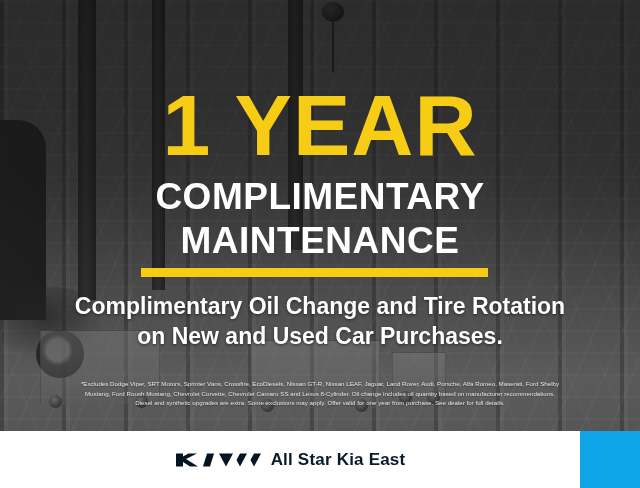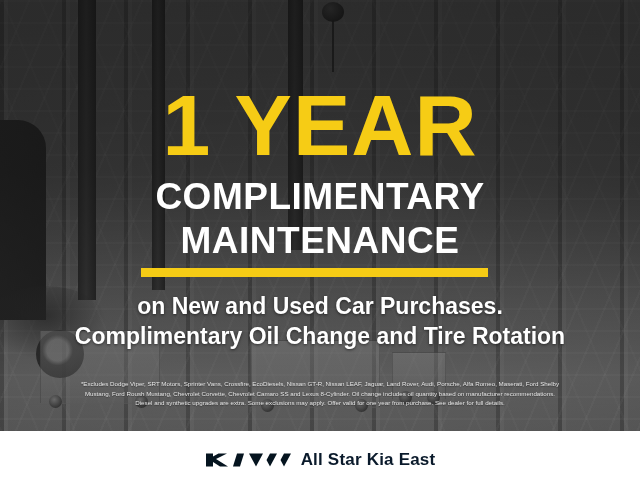--- a/index.html
+++ b/index.html
@@ -211,21 +211,21 @@
     font-weight: 400;
     text-shadow: 0 1px 1px rgba(0,0,0,0.4);
   }
   .disclaimer-line { display: block; }
 
   
   .footer {
     position: absolute;
     left: 0;
     top: 431px;
-    width: 640px;
+    width: 580px;
     height: 57px;
     background: #ffffff;
     display: flex;
     align-items: center;
     justify-content: center;
     gap: 8px;
   }
   .kia-logo { display: block; }
   .dealer-name {
     color: #0A1A2B;
@@ -272,22 +272,22 @@
 
       <div class="headline-year">1 YEAR</div>
 
       <div class="headline-line2">COMPLIMENTARY</div>
 
       <div class="headline-line3">MAINTENANCE</div>
 
       <div class="divider-bar"></div>
 
       <div class="subhead">
+        <span class="subhead-line">Complimentary Oil Change and Tire Rotation</span>
         <span class="subhead-line">on New and Used Car Purchases.</span>
-        <span class="subhead-line">Complimentary Oil Change and Tire Rotation</span>
       </div>
 
       <div class="disclaimer">
         <span class="disclaimer-line">*Excludes Dodge Viper, SRT Motors, Sprinter Vans, Crossfire, EcoDiesels, Nissan GT-R, Nissan LEAF, Jaguar, Land Rover, Audi, Porsche, Alfa Romeo, Maserati, Ford Shelby</span>
         <span class="disclaimer-line">Mustang, Ford Roush Mustang, Chevrolet Corvette, Chevrolet Camaro SS and Lexus 8-Cylinder. Oil change includes oil quantity based on manufacturer recommendations.</span>
         <span class="disclaimer-line">Diesel and synthetic upgrades are extra. Some exclusions may apply. Offer valid for one year from purchase. See dealer for full details.</span>
       </div>
 
     </div>
   </div>

